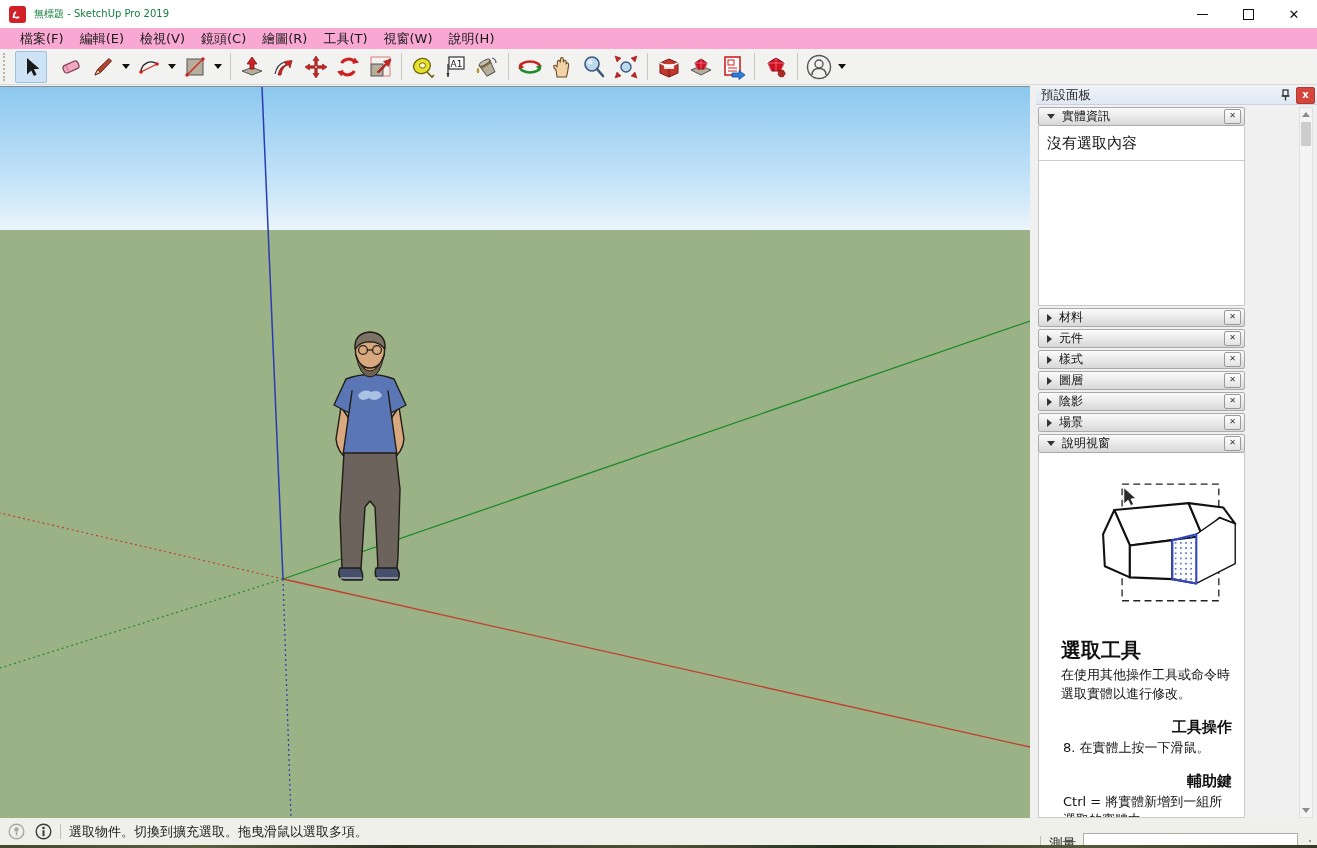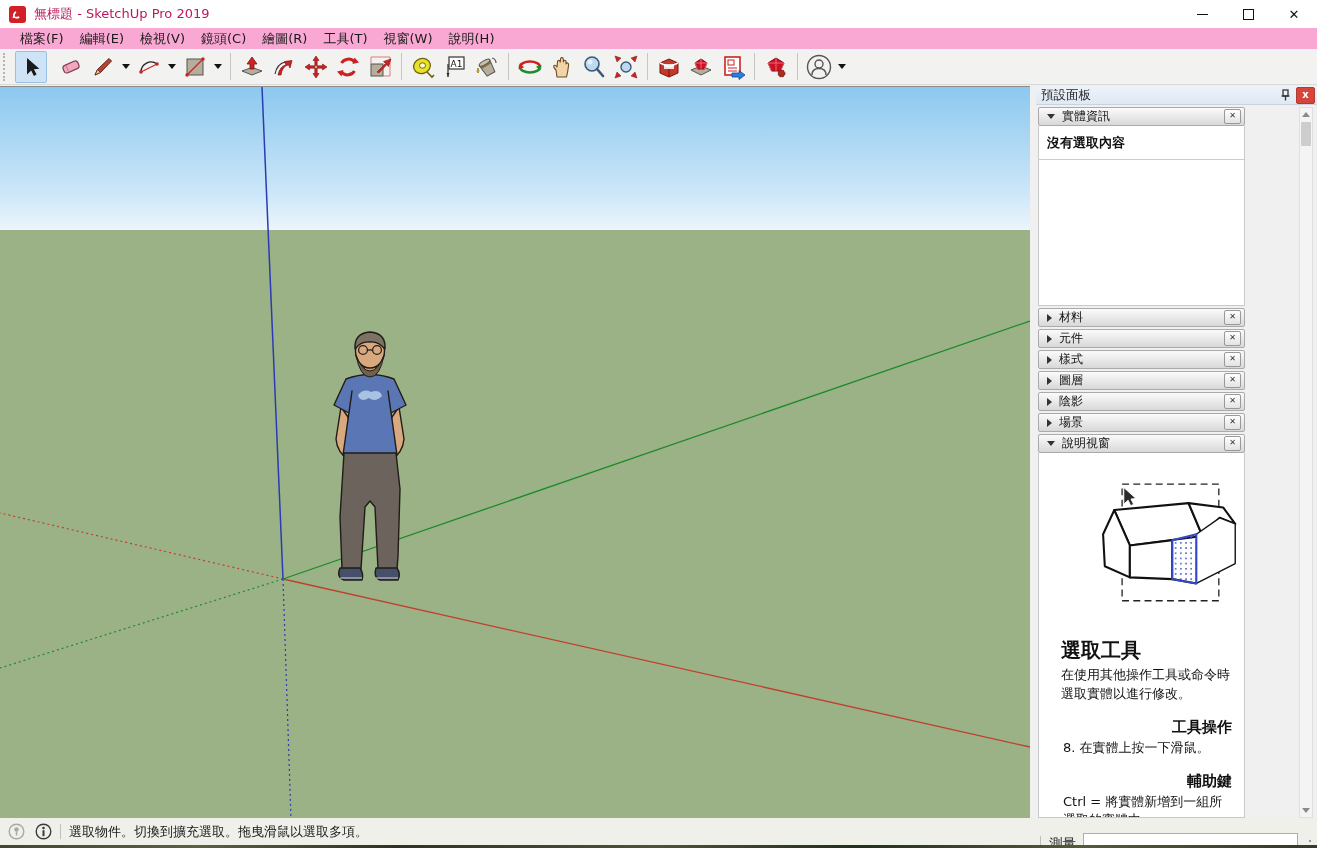--- a/index.html
+++ b/index.html
@@ -3,21 +3,21 @@
 <meta charset="utf-8">
 <style>
   html,body{margin:0;padding:0;}
   body{width:1317px;height:848px;overflow:hidden;font-family:"DejaVu Sans","Liberation Sans",sans-serif;-webkit-font-smoothing:antialiased;}
   .window{position:relative;width:1317px;height:848px;background:#f0f0f0;}
 
   
   .titlebar{position:absolute;left:0;top:0;width:100%;height:28px;background:#ffffff;display:flex;align-items:center;}
   .app-icon{width:17px;height:17px;margin:0 8px 0 9px;border-radius:3px;background:#d22027;position:relative;flex:0 0 auto;}
   .app-icon:after{content:"";position:absolute;left:4px;top:4px;width:9px;height:9px;border-radius:6px 1px 6px 1px;border:2px solid #fff;border-top-color:transparent;border-right-color:transparent;transform:rotate(12deg);box-sizing:border-box;}
-  .title-text{font-size:13px;color:#be185d;}
+  .title-text{font-size:10px;color:#15803d;}
   .win-controls{position:absolute;right:0;top:0;height:28px;display:flex;align-items:center;}
   .win-btn{width:46px;height:28px;display:flex;align-items:center;justify-content:center;color:#111;cursor:default;}
   .glyph-min{width:11px;height:0;border-top:1.4px solid #111;display:inline-block;}
   .glyph-max{width:9px;height:9px;border:1.3px solid #111;display:inline-block;}
   .glyph-close{font-size:13px;line-height:1;}
 
   
   .menubar{position:absolute;left:0;top:28px;width:100%;height:21px;background:#f9a8d4;display:flex;align-items:center;padding-left:12px;box-sizing:border-box;}
   .menu-item{font-size:13px;color:#1a1a1a;padding:2px 8px;}
 
@@ -42,21 +42,21 @@
   .pin-btn{width:18px;height:16px;display:flex;align-items:center;justify-content:center;}
   .panel-close{width:17px;height:15px;background:#d6453c;border:1px solid #b23a32;border-radius:2px;color:#fff;font-size:10px;line-height:13px;text-align:center;margin:0 2px 0 2px;font-weight:bold;}
   .panel-body{position:absolute;left:2px;top:21px;width:207px;bottom:0;display:flex;flex-direction:column;}
   .sec-header{height:17px;background:linear-gradient(#fbfbfb,#d8d8d8);border:1px solid #aaaaaa;border-radius:2px;display:flex;align-items:center;margin-bottom:2px;flex:0 0 auto;box-sizing:content-box;}
   .sec-header .tri{margin:0 7px 0 8px;}
   .tri-down{width:0;height:0;border-left:4px solid transparent;border-right:4px solid transparent;border-top:5px solid #333;}
   .tri-right{width:0;height:0;border-top:4px solid transparent;border-bottom:4px solid transparent;border-left:5px solid #333;}
   .sec-label{font-size:12px;color:#111;flex:1;}
   .sec-close{width:15px;height:13px;border:1px solid #999;background:linear-gradient(#fefefe,#e3e3e3);border-radius:2px;font-size:8px;line-height:12px;text-align:center;color:#333;margin-right:3px;}
   .entity-body{height:180px;background:#fff;border:1px solid #c9c9c9;border-top:none;margin:-2px 0 2px 0;flex:0 0 auto;box-sizing:border-box;}
-  .entity-msg{font-size:13px;font-weight:bold;color:#111;padding:8px 0 7px 8px;border-bottom:1px solid #cccccc;}
+  .entity-msg{font-size:15px;font-weight:normal;color:#111;padding:8px 0 7px 8px;border-bottom:1px solid #cccccc;}
   .instructor-body{flex:1;background:#fff;border:1px solid #c9c9c9;border-top:none;margin-top:-2px;overflow:hidden;position:relative;}
   .house-fig{margin:14px 0 0 52px;}
   .inst-text{padding:0 12px 0 22px;color:#111;}
   .inst-title{font-family:"DejaVu Serif","Liberation Serif",serif;font-size:20px;font-weight:bold;margin:16px 0 2px 0;}
   .inst-h2{font-family:"DejaVu Serif","Liberation Serif",serif;font-size:15px;font-weight:bold;margin:14px 0 2px 0;text-align:right;}
   .inst-p{font-size:13px;line-height:1.45;margin:0;}
   .inst-step{font-size:13px;line-height:1.45;margin:0 0 0 2px;}
 
   
   .pscroll{position:absolute;left:263px;top:21px;width:14px;bottom:0;background:#f4f4f4;border:1px solid #e0e0e0;box-sizing:border-box;}

